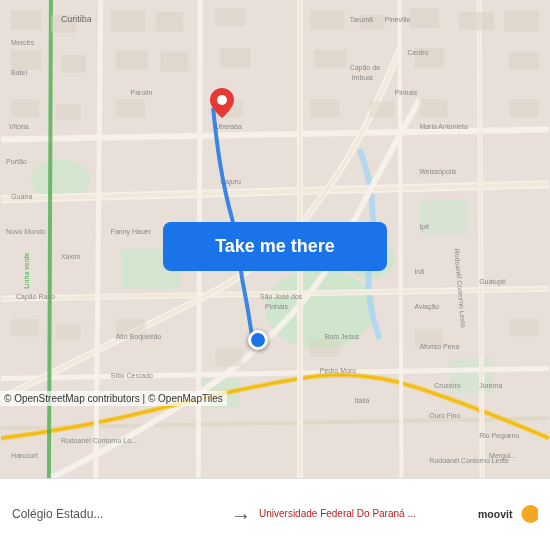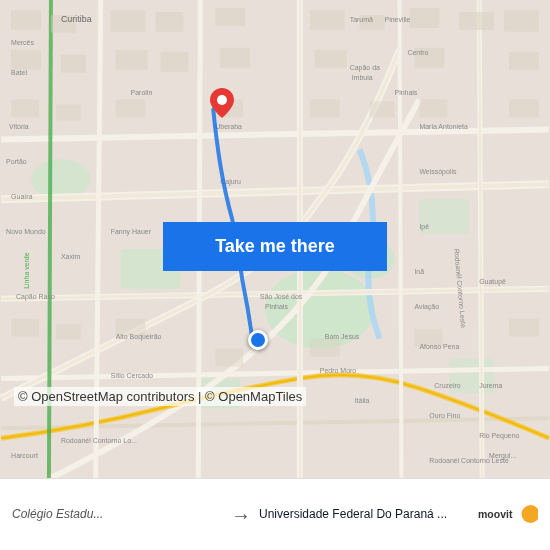--- a/index.html
+++ b/index.html
@@ -26,21 +26,21 @@
 
     #take-me-there-btn {
       position: absolute;
       top: 222px;
       left: 163px;
       width: 224px;
       height: 49px;
       background-color: #1a73e8;
       color: white;
       border: none;
-      border-radius: 0;
+      border-radius: 8px;
       font-size: 18px;
       font-weight: bold;
       cursor: pointer;
       z-index: 10;
       display: flex;
       align-items: center;
       justify-content: center;
     }
 
     #map-pin-red {
@@ -75,21 +75,20 @@
       border-top: 1px solid #ddd;
       gap: 0;
     }
 
     #footer-from {
       flex: 1;
       display: flex;
       flex-direction: column;
       justify-content: flex-start;
       min-width: 0;
-      font-style: italic;
     }
 
     #footer-from-label {
       font-size: 12px;
       color: #555;
       white-space: nowrap;
       overflow: hidden;
       text-overflow: ellipsis;
     }
 
@@ -102,45 +101,44 @@
 
     #footer-to {
       flex: 1;
       display: flex;
       flex-direction: column;
       justify-content: center;
       min-width: 0;
     }
 
     #footer-to-label {
-      font-size: 12px;
-      color: #0f172a;
+      font-size: 10px;
+      color: #b91c1c;
       white-space: nowrap;
       overflow: hidden;
       text-overflow: ellipsis;
     }
 
     #moovit-logo {
       margin-left: 8px;
       display: flex;
       align-items: center;
       flex-shrink: 0;
       justify-content: center;
     }
 
     #osm-attribution {
       position: absolute;
       bottom: 72px;
       left: 0;
-      font-size: 13px;
+      font-size: 10px;
       color: #333;
       background: rgba(255,255,255,0.7);
       padding: 2px 4px;
       z-index: 5;
-      margin-left: 14px;
     }
   </style>
 </head>
 <body>
 
 <div id="map-container">
   
   <svg id="map-svg" viewBox="0 0 550 480" xmlns="http://www.w3.org/2000/svg">
 
     <rect width="550" height="480" fill="#e8e0d8"></rect>

